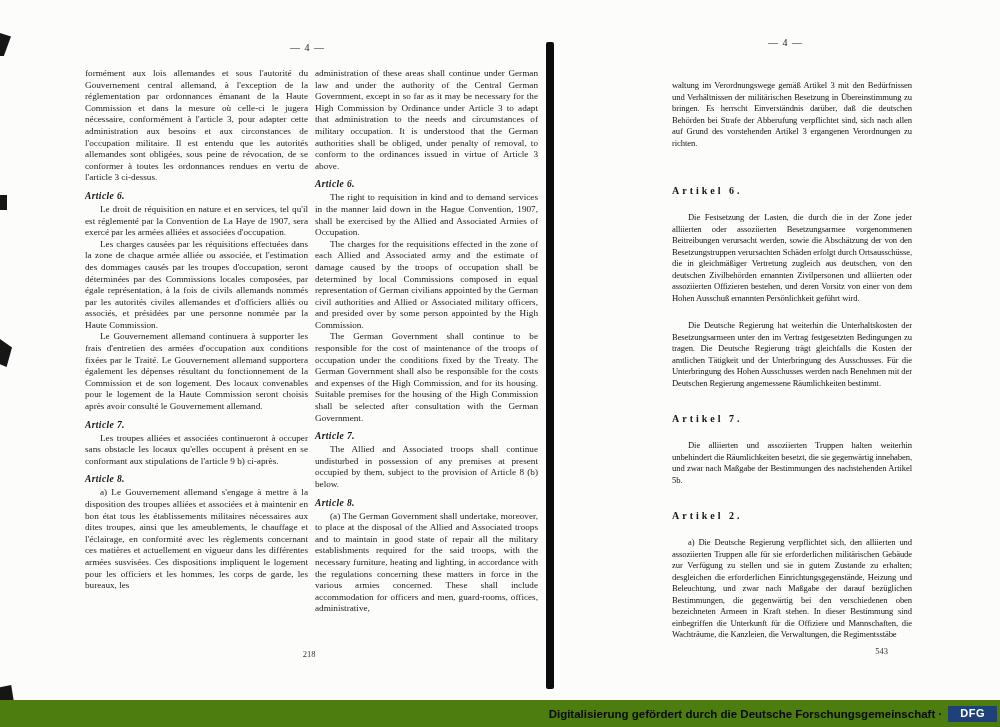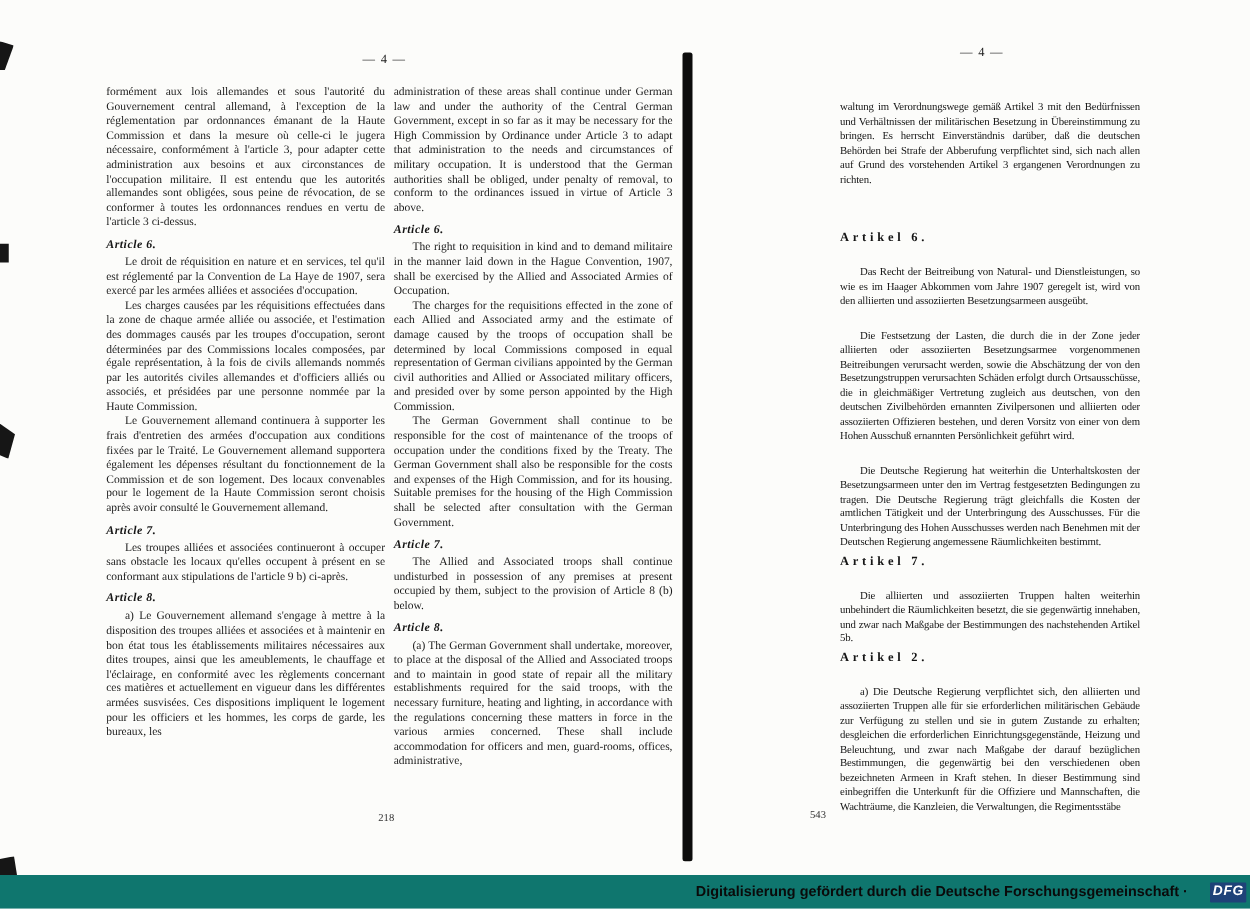--- a/index.html
+++ b/index.html
@@ -24,36 +24,36 @@
   .col-en{left:315px;top:68px;width:223px;}
   .col-de{left:672px;top:64px;width:240px;}
 
   .col p{margin:0;font-size:9.2px;line-height:11.6px;text-indent:15px;}
   .col p.intro{text-indent:0;}
   .col h4{margin:7px 0 3px;text-align:left;font-size:9.5px;font-style:italic;font-weight:bold;letter-spacing:0.4px;color:#151515;}
 
   .col-de p{font-size:8.6px;line-height:11.5px;text-indent:16px;letter-spacing:-0.1px;color:#141414;margin-top:16px;}
   .col-de h4{font-style:normal;letter-spacing:3px;font-size:10px;}
   .col-de .h-art6{margin-top:36px;margin-bottom:5px;}
-  .col-de .h-art7,.col-de .h-art8{margin-top:4px;margin-bottom:4px;}
+  .col-de .h-art7,.col-de .h-art8{margin-top:24px;margin-bottom:4px;}
 
   .page-num{position:absolute;font-size:8.5px;color:#333;}
   .pn-left{left:85px;top:649px;width:448px;text-align:center;}
-  .pn-right{left:648px;top:646px;width:240px;text-align:left;}
+  .pn-right{left:648px;top:646px;width:240px;text-align:right;}
 
   .footer{
-    position:absolute;left:0;bottom:0;width:1000px;height:27px;background:#0f766e;
-    display:flex;align-items:center;justify-content:flex-end;gap:18px;
+    position:absolute;left:0;bottom:0;width:1000px;height:27px;background:#4d7c0f;
+    display:flex;align-items:center;justify-content:flex-end;gap:6px;
     padding-right:3px;box-sizing:border-box;
     font-family:"Liberation Sans",sans-serif;
   }
   .footer-text{font-size:11.5px;font-weight:bold;color:#0a0a0a;}
   .dfg-logo{
-    background:#1e4278;color:#ffffff;font-style:italic;font-weight:bold;
-    font-size:11px;padding:1px 2px 3px;letter-spacing:0.5px;border-radius:1px;
+    background:#1e4278;color:#ffffff;font-weight:bold;
+    font-size:11px;padding:1px 12px 3px;letter-spacing:0.5px;border-radius:1px;
   }
 </style>
 </head>
 <body>
 
 <div class="scan">
 
   <div class="edge-mark em1"></div>
   <div class="edge-mark em2"></div>
   <div class="edge-mark em3"></div>
@@ -71,37 +71,36 @@
     <p>Le Gouvernement allemand continuera à supporter les frais d'entretien des armées d'occupation aux conditions fixées par le Traité. Le Gouvernement allemand supportera également les dépenses résultant du fonctionnement de la Commission et de son logement. Des locaux convenables pour le logement de la Haute Commission seront choisis après avoir consulté le Gouvernement allemand.</p>
     <h4>Article 7.</h4>
     <p>Les troupes alliées et associées continueront à occuper sans obstacle les locaux qu'elles occupent à présent en se conformant aux stipulations de l'article 9 b) ci-après.</p>
     <h4>Article 8.</h4>
     <p>a) Le Gouvernement allemand s'engage à mettre à la disposition des troupes alliées et associées et à maintenir en bon état tous les établissements militaires nécessaires aux dites troupes, ainsi que les ameublements, le chauffage et l'éclairage, en conformité avec les règlements concernant ces matières et actuellement en vigueur dans les différentes armées susvisées. Ces dispositions impliquent le logement pour les officiers et les hommes, les corps de garde, les bureaux, les</p>
   </div>
 
   <div class="col col-en">
     <p class="intro">administration of these areas shall continue under German law and under the authority of the Central German Government, except in so far as it may be necessary for the High Commission by Ordinance under Article 3 to adapt that administration to the needs and circumstances of military occupation. It is understood that the German authorities shall be obliged, under penalty of removal, to conform to the ordinances issued in virtue of Article 3 above.</p>
     <h4>Article 6.</h4>
-    <p>The right to requisition in kind and to demand militaire in the manner laid down in the Hague Convention, 1907, shall be exercised by the Allied and Associated Armies of Occupation.</p>
+    <p>The right to requisition in kind and to demand services in the manner laid down in the Hague Convention, 1907, shall be exercised by the Allied and Associated Armies of Occupation.</p>
     <p>The charges for the requisitions effected in the zone of each Allied and Associated army and the estimate of damage caused by the troops of occupation shall be determined by local Commissions composed in equal representation of German civilians appointed by the German civil authorities and Allied or Associated military officers, and presided over by some person appointed by the High Commission.</p>
     <p>The German Government shall continue to be responsible for the cost of maintenance of the troops of occupation under the conditions fixed by the Treaty. The German Government shall also be responsible for the costs and expenses of the High Commission, and for its housing. Suitable premises for the housing of the High Commission shall be selected after consultation with the German Government.</p>
     <h4>Article 7.</h4>
     <p>The Allied and Associated troops shall continue undisturbed in possession of any premises at present occupied by them, subject to the provision of Article 8 (b) below.</p>
     <h4>Article 8.</h4>
     <p>(a) The German Government shall undertake, moreover, to place at the disposal of the Allied and Associated troops and to maintain in good state of repair all the military establishments required for the said troops, with the necessary furniture, heating and lighting, in accordance with the regulations concerning these matters in force in the various armies concerned. These shall include accommodation for officers and men, guard-rooms, offices, administrative,</p>
   </div>
 
   <div class="page-num pn-left">218</div>
 
   <div class="page-head ph-right">— 4 —</div>
 
   <div class="col col-de">
     <p class="intro">waltung im Verordnungswege gemäß Artikel 3 mit den Bedürfnissen und Verhältnissen der militärischen Besetzung in Übereinstimmung zu bringen. Es herrscht Einverständnis darüber, daß die deutschen Behörden bei Strafe der Abberufung verpflichtet sind, sich nach allen auf Grund des vorstehenden Artikel 3 ergangenen Verordnungen zu richten.</p>
     <h4 class="h-art6">Artikel 6.</h4>
-    <p>Das Recht der Beitreibung von Natural- und Dienstleistungen, so wie es im Haager Abkommen vom Jahre 1907 geregelt ist, wird von den alliierten und assoziierten Besetzungsarmeen ausgeübt.</p>
     <p>Die Festsetzung der Lasten, die durch die in der Zone jeder alliierten oder assoziierten Besetzungsarmee vorgenommenen Beitreibungen verursacht werden, sowie die Abschätzung der von den Besetzungstruppen verursachten Schäden erfolgt durch Ortsausschüsse, die in gleichmäßiger Vertretung zugleich aus deutschen, von den deutschen Zivilbehörden ernannten Zivilpersonen und alliierten oder assoziierten Offizieren bestehen, und deren Vorsitz von einer von dem Hohen Ausschuß ernannten Persönlichkeit geführt wird.</p>
     <p>Die Deutsche Regierung hat weiterhin die Unterhaltskosten der Besetzungsarmeen unter den im Vertrag festgesetzten Bedingungen zu tragen. Die Deutsche Regierung trägt gleichfalls die Kosten der amtlichen Tätigkeit und der Unterbringung des Ausschusses. Für die Unterbringung des Hohen Ausschusses werden nach Benehmen mit der Deutschen Regierung angemessene Räumlichkeiten bestimmt.</p>
     <h4 class="h-art7">Artikel 7.</h4>
     <p>Die alliierten und assoziierten Truppen halten weiterhin unbehindert die Räumlichkeiten besetzt, die sie gegenwärtig innehaben, und zwar nach Maßgabe der Bestimmungen des nachstehenden Artikel 5b.</p>
     <h4 class="h-art8">Artikel 2.</h4>
     <p>a) Die Deutsche Regierung verpflichtet sich, den alliierten und assoziierten Truppen alle für sie erforderlichen militärischen Gebäude zur Verfügung zu stellen und sie in gutem Zustande zu erhalten; desgleichen die erforderlichen Einrichtungsgegenstände, Heizung und Beleuchtung, und zwar nach Maßgabe der darauf bezüglichen Bestimmungen, die gegenwärtig bei den verschiedenen oben bezeichneten Armeen in Kraft stehen. In dieser Bestimmung sind einbegriffen die Unterkunft für die Offiziere und Mannschaften, die Wachträume, die Kanzleien, die Verwaltungen, die Regimentsstäbe</p>
   </div>
 
   <div class="page-num pn-right">543</div>
 

